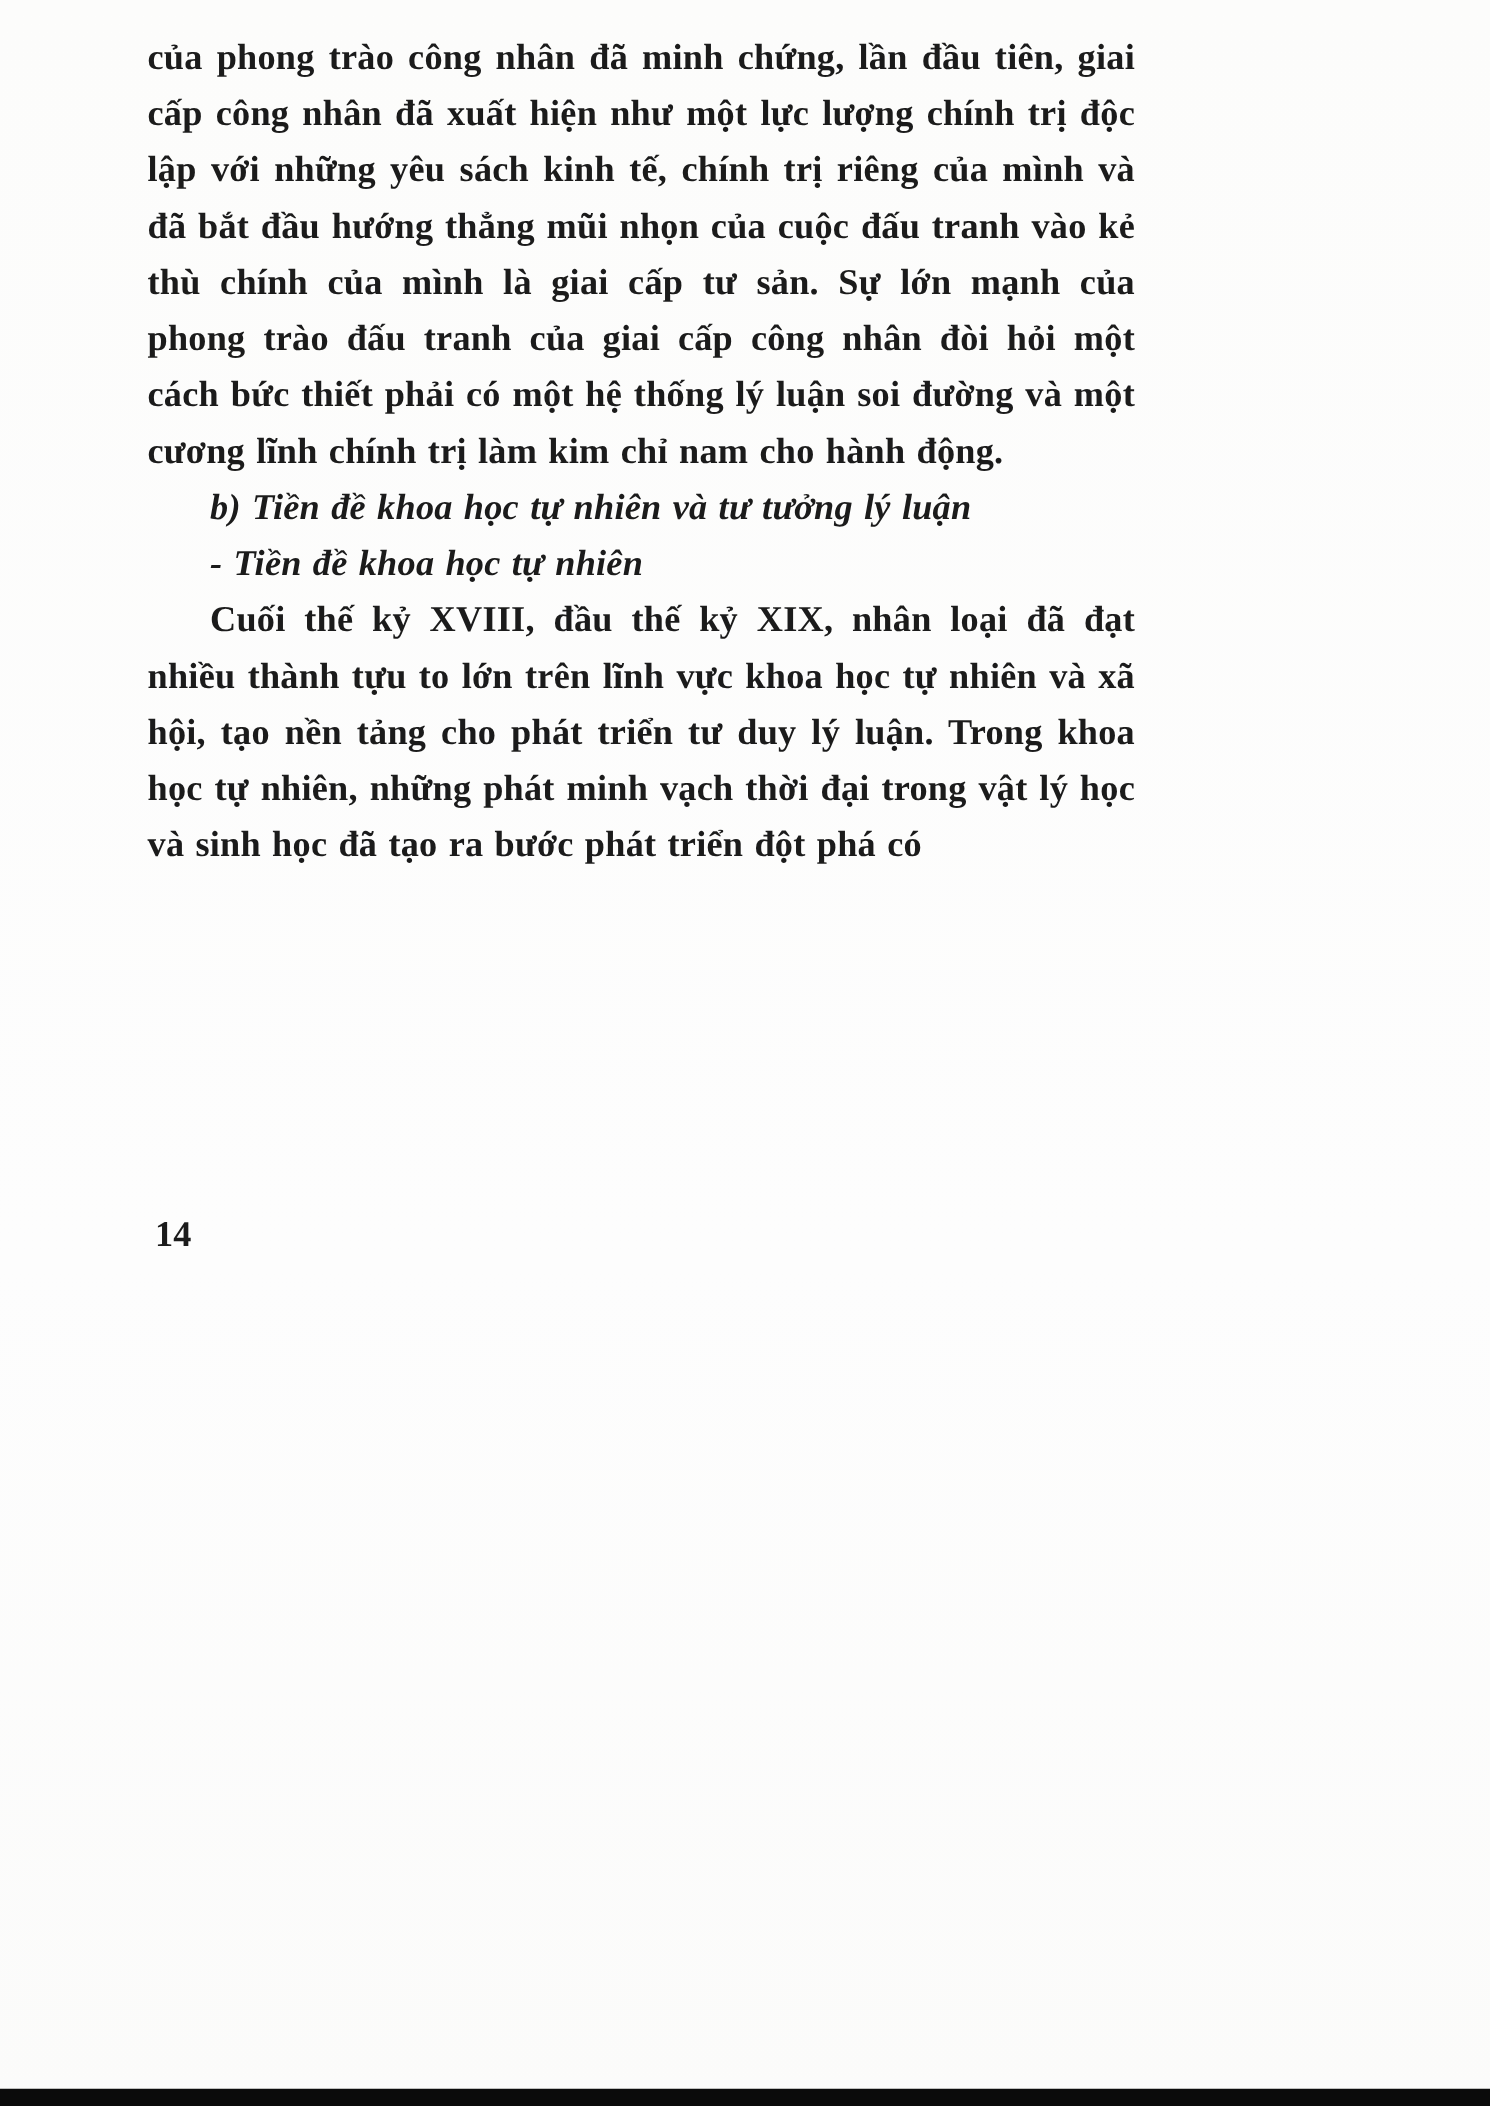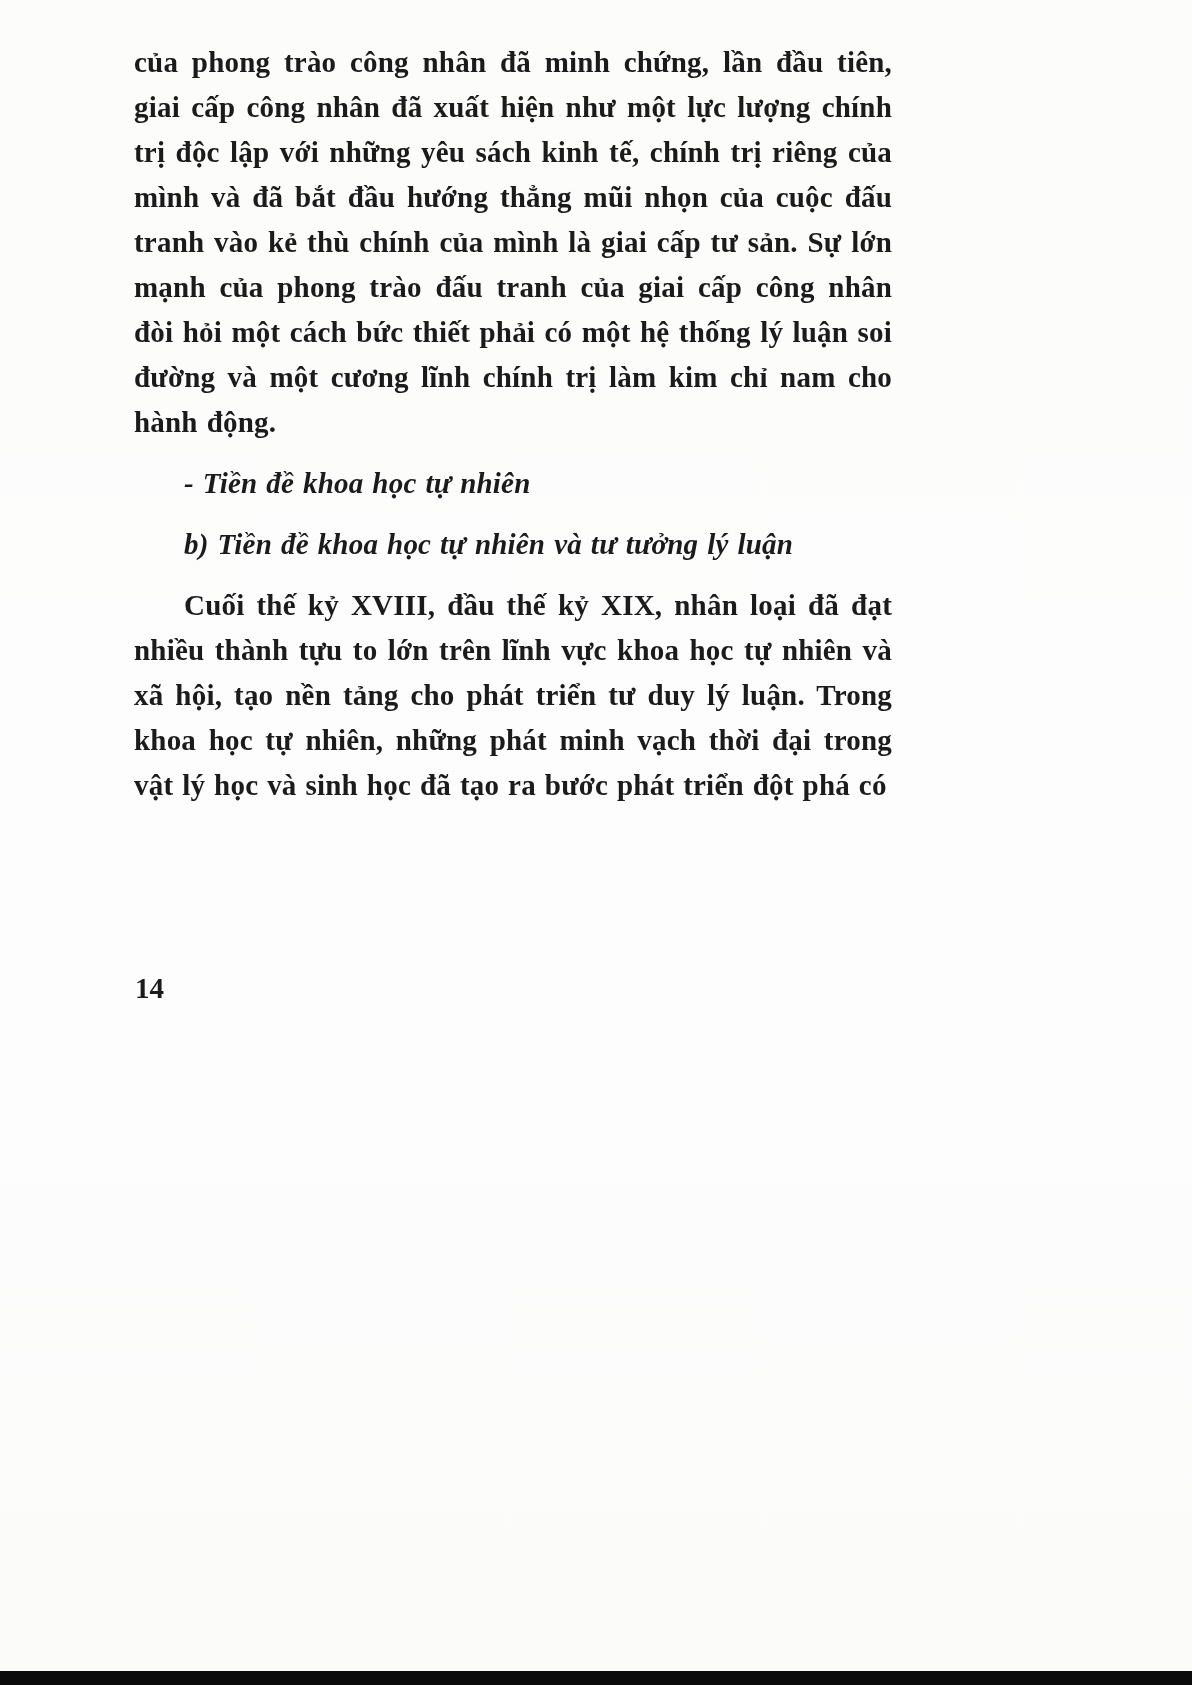--- a/index.html
+++ b/index.html
@@ -19,38 +19,38 @@
     inset: 0;
     background: linear-gradient(180deg, #fcfcfb 0%, #fdfdfd 60%, #fbfbfa 100%);
   }
   .text-block {
     position: absolute;
     left: 118px;
     top: 24px;
     width: 790px;
   }
   .text-block p {
-    margin: 16px;
+    margin: 0;
     text-align: justify;
     font-size: 29px;
     line-height: 45px;
     color: #1b1b1b;
     font-weight: 600;
     letter-spacing: 0.2px;
     word-spacing: 1.5px;
   }
   .text-block p.indent {
     text-indent: 50px;
   }
   .text-block p.italic {
     font-style: italic;
   }
   .page-number {
     position: absolute;
-    left: 135px;
+    left: 124px;
     top: 972px;
     font-size: 29px;
     font-weight: 600;
     color: #1b1b1b;
   }
   .bottom-bar {
     position: absolute;
     left: 0;
     bottom: 0;
     width: 100%;
@@ -58,22 +58,22 @@
     background: #0b0b0b;
   }
 </style>
 </head>
 <body>
 
 <div class="scan-page">
 
   <div class="text-block">
     <p>của phong trào công nhân đã minh chứng, lần đầu tiên, giai cấp công nhân đã xuất hiện như một lực lượng chính trị độc lập với những yêu sách kinh tế, chính trị riêng của mình và đã bắt đầu hướng thẳng mũi nhọn của cuộc đấu tranh vào kẻ thù chính của mình là giai cấp tư sản. Sự lớn mạnh của phong trào đấu tranh của giai cấp công nhân đòi hỏi một cách bức thiết phải có một hệ thống lý luận soi đường và một cương lĩnh chính trị làm kim chỉ nam cho hành động.</p>
+    <p class="indent italic">b) Tiền đề khoa học tự nhiên và tư tưởng lý luận</p>
     <p class="indent italic">- Tiền đề khoa học tự nhiên</p>
-    <p class="indent italic">b) Tiền đề khoa học tự nhiên và tư tưởng lý luận</p>
     <p class="indent">Cuối thế kỷ XVIII, đầu thế kỷ XIX, nhân loại đã đạt nhiều thành tựu to lớn trên lĩnh vực khoa học tự nhiên và xã hội, tạo nền tảng cho phát triển tư duy lý luận. Trong khoa học tự nhiên, những phát minh vạch thời đại trong vật lý học và sinh học đã tạo ra bước phát triển đột phá có</p>
   </div>
 
   <div class="page-number">14</div>
 
   <div class="bottom-bar"></div>
 
 </div>
 
 </body></html>

